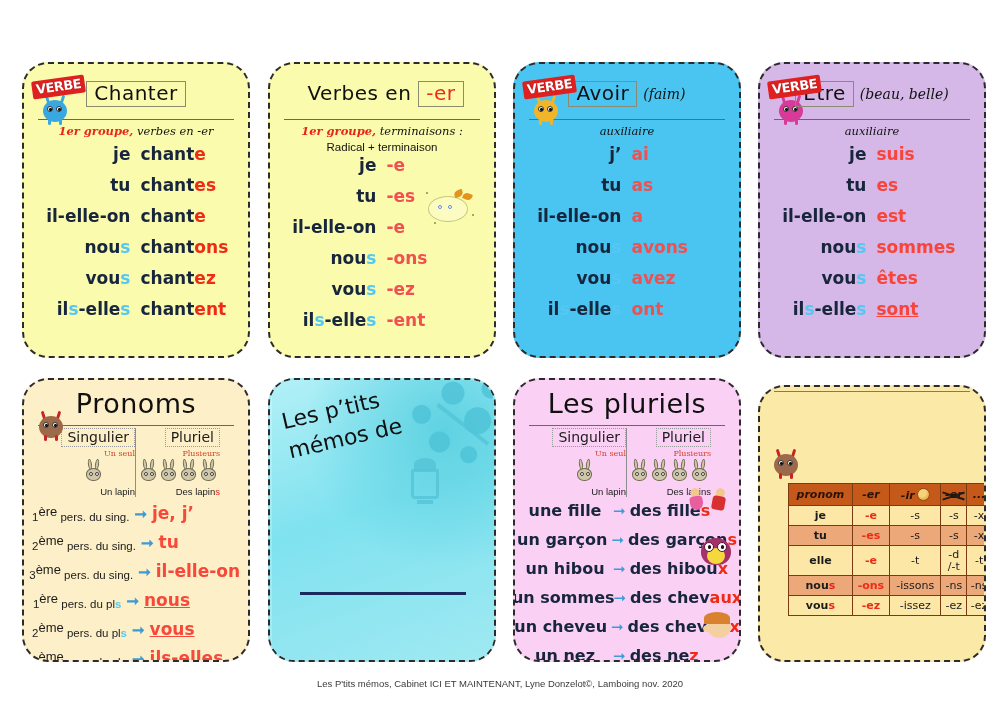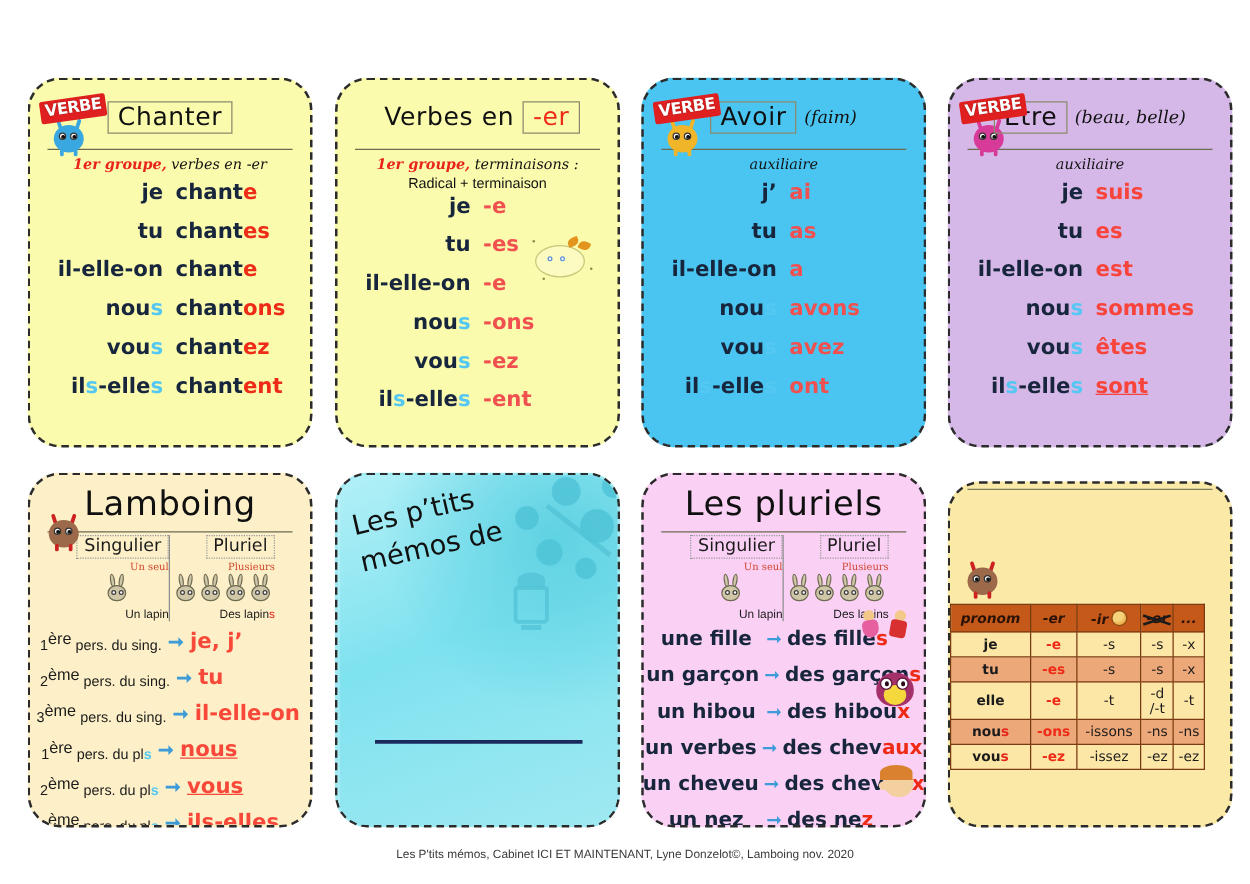--- a/index.html
+++ b/index.html
@@ -333,21 +333,21 @@
 
   
   .tt-title {
     text-align:center; font-family: "DejaVu Sans", sans-serif;
     font-size: 15.5px; color:#121212; line-height:1.18; margin-top:8px;
     white-space: pre-line;
   }
   .tt-rule { height:0; border-top:1.6px solid #7e7e5c; margin: 4px 14px 0 14px; }
   .tt-monster { position:absolute; left:12px; top:58px; width:40px; height:36px; }
   table.tt {
-    position:absolute; left:0; top:92px; width: 204px;
+    position:absolute; left:28px; top:92px; width: 204px;
     border-collapse: collapse;
     font-family: "DejaVu Sans", sans-serif;
     font-size: 11px;
   }
   table.tt th, table.tt td {
     border: 1px solid #7a3a12;
     text-align: center;
     padding: 3px 1px;
     color: #1b1b1b;
     white-space: nowrap;
@@ -610,21 +610,21 @@
           <span class="eye l"></span>
             <span class="eye r"></span>
           <span class="pupil l"></span>
             <span class="pupil r"></span>
           <span class="leg l" style="background:#cc2222;"></span>
             <span class="leg r" style="background:#cc2222;"></span>
         </span>
       </div>
 
       <div class="title-row" style="height:40px;margin-top:4px;">
-        <span class="title-box noframe" style="font-size:27px;">Lamboing</span>
+        <span class="title-box noframe" style="font-size:27px;">Pronoms</span>
       </div>
       <div class="hrule"></div>
 
       <div class="sp-head">
         <div class="sp-col left">
           <span class="sp-title">Singulier</span>
           <div class="sp-sub">Un seul</div>
           <div class="bunnies">
             <span class="bunny">
                 <span class="ear l"></span>
@@ -817,21 +817,21 @@
           <span class="pl-sing">un garçon</span>
           <span class="pl-arrow">➞</span>
           <span class="pl-plur"><span>des garçon</span><span class="e">s</span></span>
         </div>
         <div class="pl-row">
           <span class="pl-sing">un hibou</span>
           <span class="pl-arrow">➞</span>
           <span class="pl-plur"><span>des hibou</span><span class="e">x</span></span>
         </div>
         <div class="pl-row">
-          <span class="pl-sing">un verbes</span>
+          <span class="pl-sing">un sommes</span>
           <span class="pl-arrow">➞</span>
           <span class="pl-plur"><span>des chev</span><span class="e">aux</span></span>
         </div>
         <div class="pl-row">
           <span class="pl-sing">un cheveu</span>
           <span class="pl-arrow">➞</span>
           <span class="pl-plur"><span>des chev</span><span class="e">eux</span></span>
         </div>
         <div class="pl-row">
           <span class="pl-sing">un nez</span>

